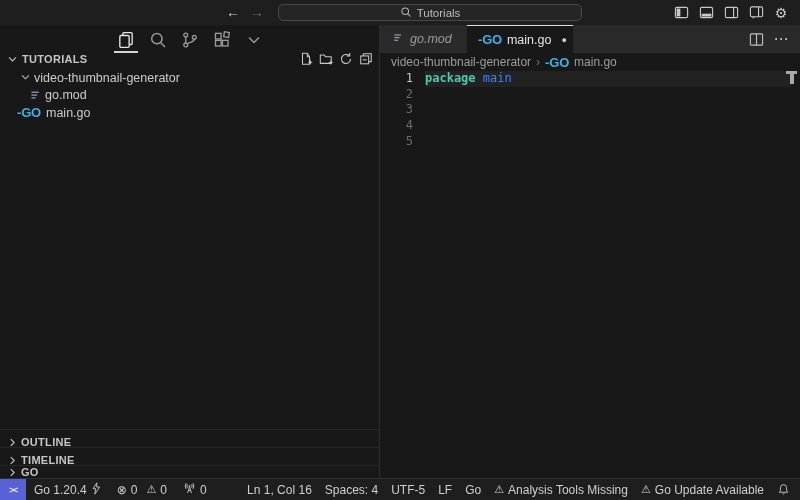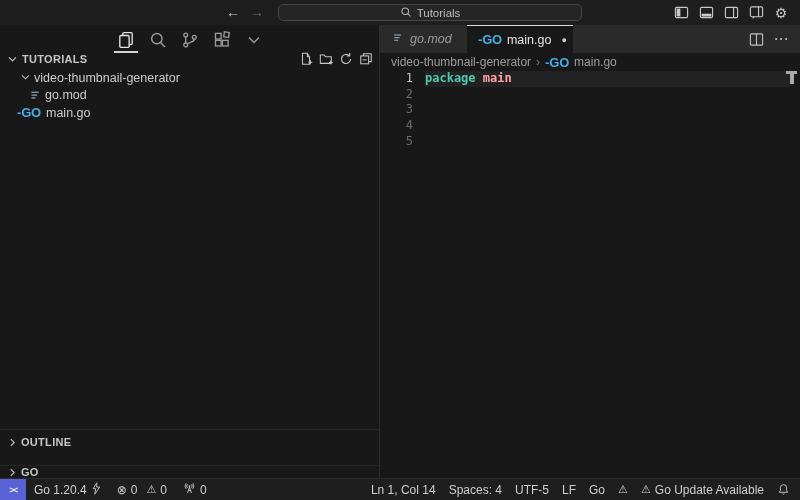--- a/index.html
+++ b/index.html
@@ -70,21 +70,21 @@
   .bc-sep { color:#767676; font-size:12px; }
 
   .code-area { position:absolute; left:0; top:46px; width:420px; height:407px;
     font-family:"DejaVu Sans Mono", monospace; font-size:12px; }
   .code-row { display:flex; height:15.7px; line-height:15.7px; }
   .gutter { width:33px; flex:none; text-align:right; color:#6b6b6b; }
   .line-body { flex:1; margin-left:12px; margin-right:9px; white-space:pre; }
   .code-row.active .gutter { color:#c6c6c6; }
   .code-row.active .line-body { background:#222222; }
   .tok-kw { color:#4ec9b0; font-weight:bold;text-align:right; }
-  .tok-id { color:#fca5a5; font-weight:bold; }
+  .tok-id { color:#3b82f6; font-weight:normal; }
 
   .ruler-h { position:absolute; right:3px; top:46px; width:11px; height:2.5px; background:#a8a8a8; }
   .ruler-v { position:absolute; right:6.5px; top:48.5px; width:3.5px; height:10px; background:#a8a8a8; }
 
   
   .statusbar { position:absolute; left:0; top:478px; width:800px; height:22px; background:#1e1e1e;
     border-top:1px solid #2d2d2d; font-size:12px; color:#cfcfcf; }
   .remote { position:absolute; left:0; top:0; width:26px; height:21px; background:#5861d6;
     display:flex; align-items:center; justify-content:center;
     font-size:9px; font-weight:bold; letter-spacing:-1.5px; color:#eeeeee; }
@@ -245,20 +245,28 @@
     </div>
 
     <div class="bottom-sec sec-outline">
       <span class="sec-chev">
         <svg width="11" height="11" viewBox="0 0 16 16">
             <polyline points="5.5,3 10.5,8 5.5,13" fill="none" stroke="#c5c5c5" stroke-width="1.6"></polyline>
           </svg>
       </span>
       <span class="sec-label">OUTLINE</span>
     </div>
+    <div class="bottom-sec sec-timeline">
+      <span class="sec-chev">
+        <svg width="11" height="11" viewBox="0 0 16 16">
+            <polyline points="5.5,3 10.5,8 5.5,13" fill="none" stroke="#c5c5c5" stroke-width="1.6"></polyline>
+          </svg>
+      </span>
+      <span class="sec-label">TIMELINE</span>
+    </div>
     <div class="bottom-sec sec-go">
       <span class="sec-chev">
         <svg width="11" height="11" viewBox="0 0 16 16">
             <polyline points="5.5,3 10.5,8 5.5,13" fill="none" stroke="#c5c5c5" stroke-width="1.6"></polyline>
           </svg>
       </span>
       <span class="sec-label">GO</span>
     </div>
   </div>
 
@@ -351,27 +359,28 @@
               <circle cx="8" cy="5" r="1.1" fill="#cfcfcf" stroke="none"></circle>
               <path d="M8 6.2 L5.6 13.5 M8 6.2 L10.4 13.5 M6.6 10.5 h2.8"></path>
               <path d="M5.4 2.8 a4 4 0 0 0 0 4.4 M10.6 2.8 a4 4 0 0 1 0 4.4"></path>
               <path d="M3.8 1.5 a6.2 6.2 0 0 0 0 7 M12.2 1.5 a6.2 6.2 0 0 1 0 7"></path>
             </svg>
         </span>
         <span>0</span>
       </span>
     </div>
     <div class="sb-right">
-      <span class="sb-item">Ln 1, Col 14</span>
+      <span class="sb-item">Ln 1, Col 16</span>
       <span class="sb-item">Spaces: 4</span>
       <span class="sb-item">UTF-5</span>
       <span class="sb-item">LF</span>
       <span class="sb-item">Go</span>
       <span class="sb-item">
         <span class="glyph-warn">⚠</span>
+        <span>Analysis Tools Missing</span>
       </span>
       <span class="sb-item">
         <span class="glyph-warn">⚠</span>
         <span>Go Update Available</span>
       </span>
       <span class="sb-item">
         <svg width="13" height="13" viewBox="0 0 16 16" fill="none" stroke="#cfcfcf" stroke-width="1.1">
             <path d="M8 2 a3.8 3.8 0 0 1 3.8 3.8 V9.2 L13.2 11.4 H2.8 L4.2 9.2 V5.8 A3.8 3.8 0 0 1 8 2 Z"></path>
             <path d="M6.8 13 a1.3 1.1 0 0 0 2.4 0"></path>
           </svg>

